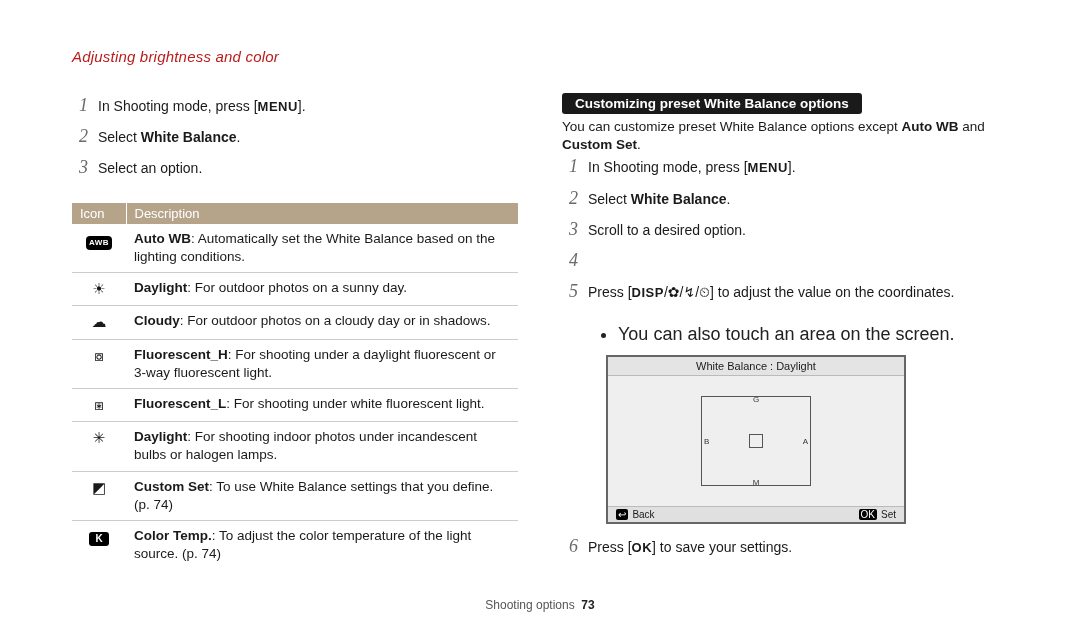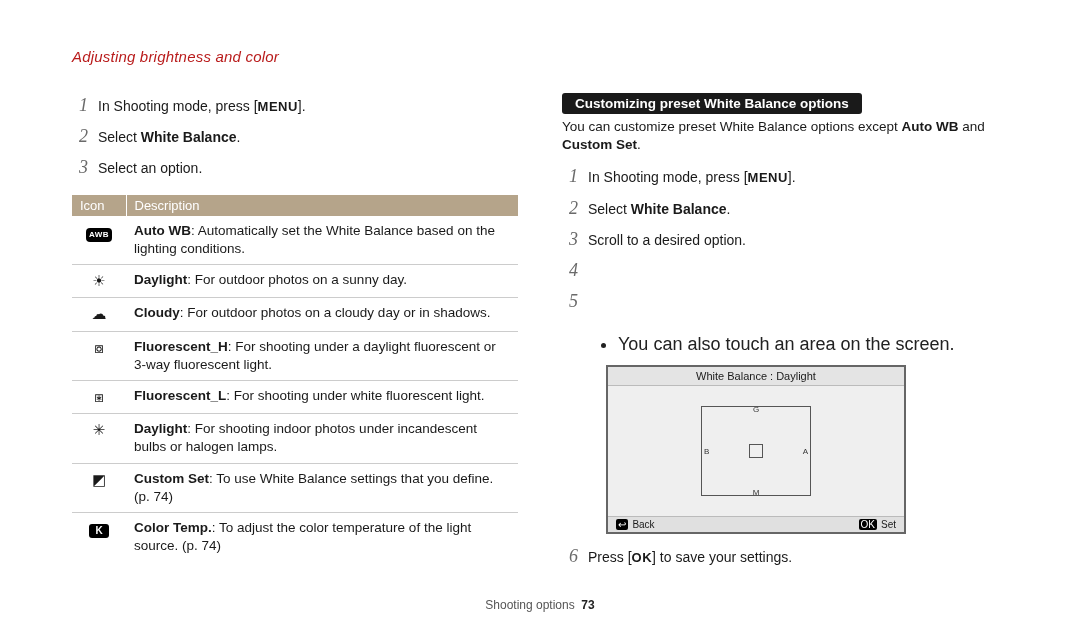--- a/index.html
+++ b/index.html
@@ -56,28 +56,28 @@
   .pill {
     display: inline-block;
     background: #1a1a1a;
     color: #fff;
     font-weight: 600;
     font-size: 13.5px;
     padding: 3px 13px;
     border-radius: 3px;
     margin-bottom: 4px;
   }
-  .intro { font-size: 13.5px; line-height: 1.35; margin-bottom: 10px; }
+  .intro { font-size: 13.5px; line-height: 1.35; }
 
   
   table.wb {
     width: 100%;
     border-collapse: collapse;
     font-size: 13.5px;
-    margin-top: 14px;
+    margin-top: 22px;
   }
   table.wb thead th {
     background: #b5a48a;
     color: #fff;
     text-align: left;
     font-weight: 400;
     padding: 3px 8px;
     font-size: 13px;
   }
   table.wb thead th:first-child {
@@ -293,20 +293,23 @@
       </li>
       <li>
         <span class="num">3</span>
         <span class="body">Scroll to a desired option.</span>
       </li>
       <li>
         <span class="num">4</span>
       </li>
       <li>
         <span class="num">5</span>
+        <span class="body">
+          <span>Press [</span><span class="menu-label">DISP</span><span>/</span><span>✿</span><span>/</span><span>↯</span><span>/</span><span>⏲</span><span>] to adjust the value on the coordinates.</span>
+        </span>
       </li>
     </ol>
     <ul class="subbullet">
       <li>You can also touch an area on the screen.</li>
     </ul>
 
     <div class="screenshot-row">
       <div class="camera-screen">
         <div class="cs-title">White Balance : Daylight</div>
         <div class="cs-body">

